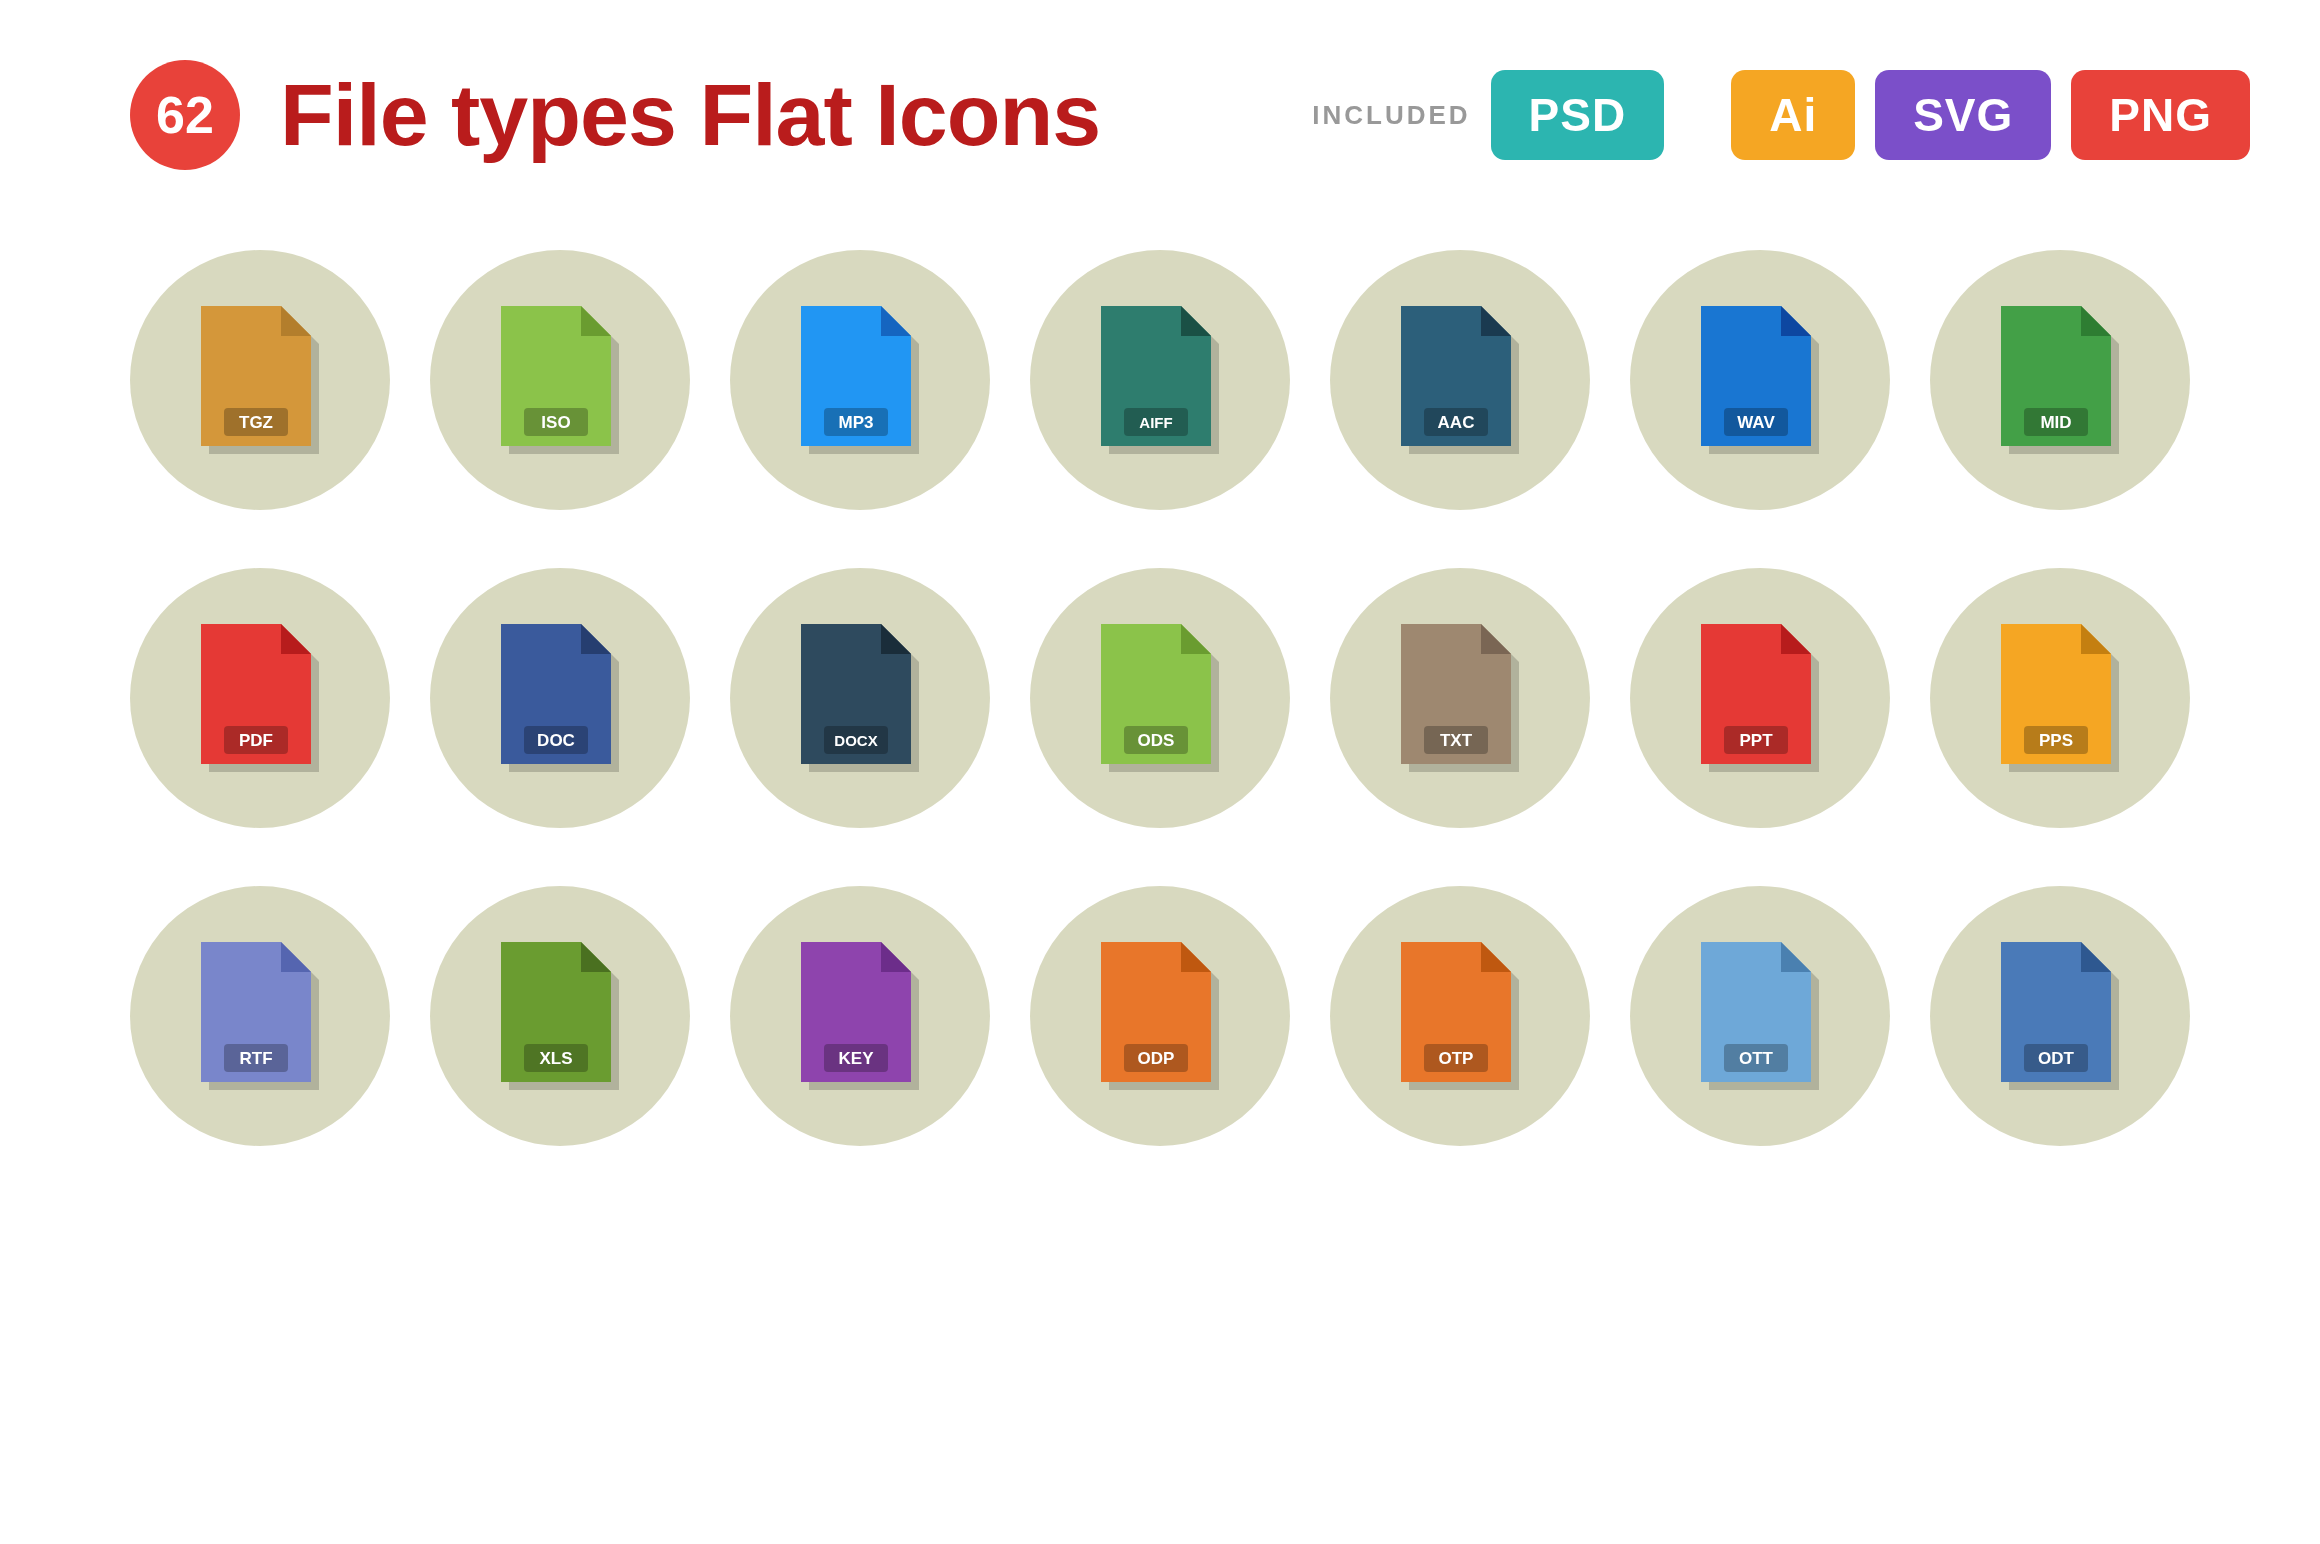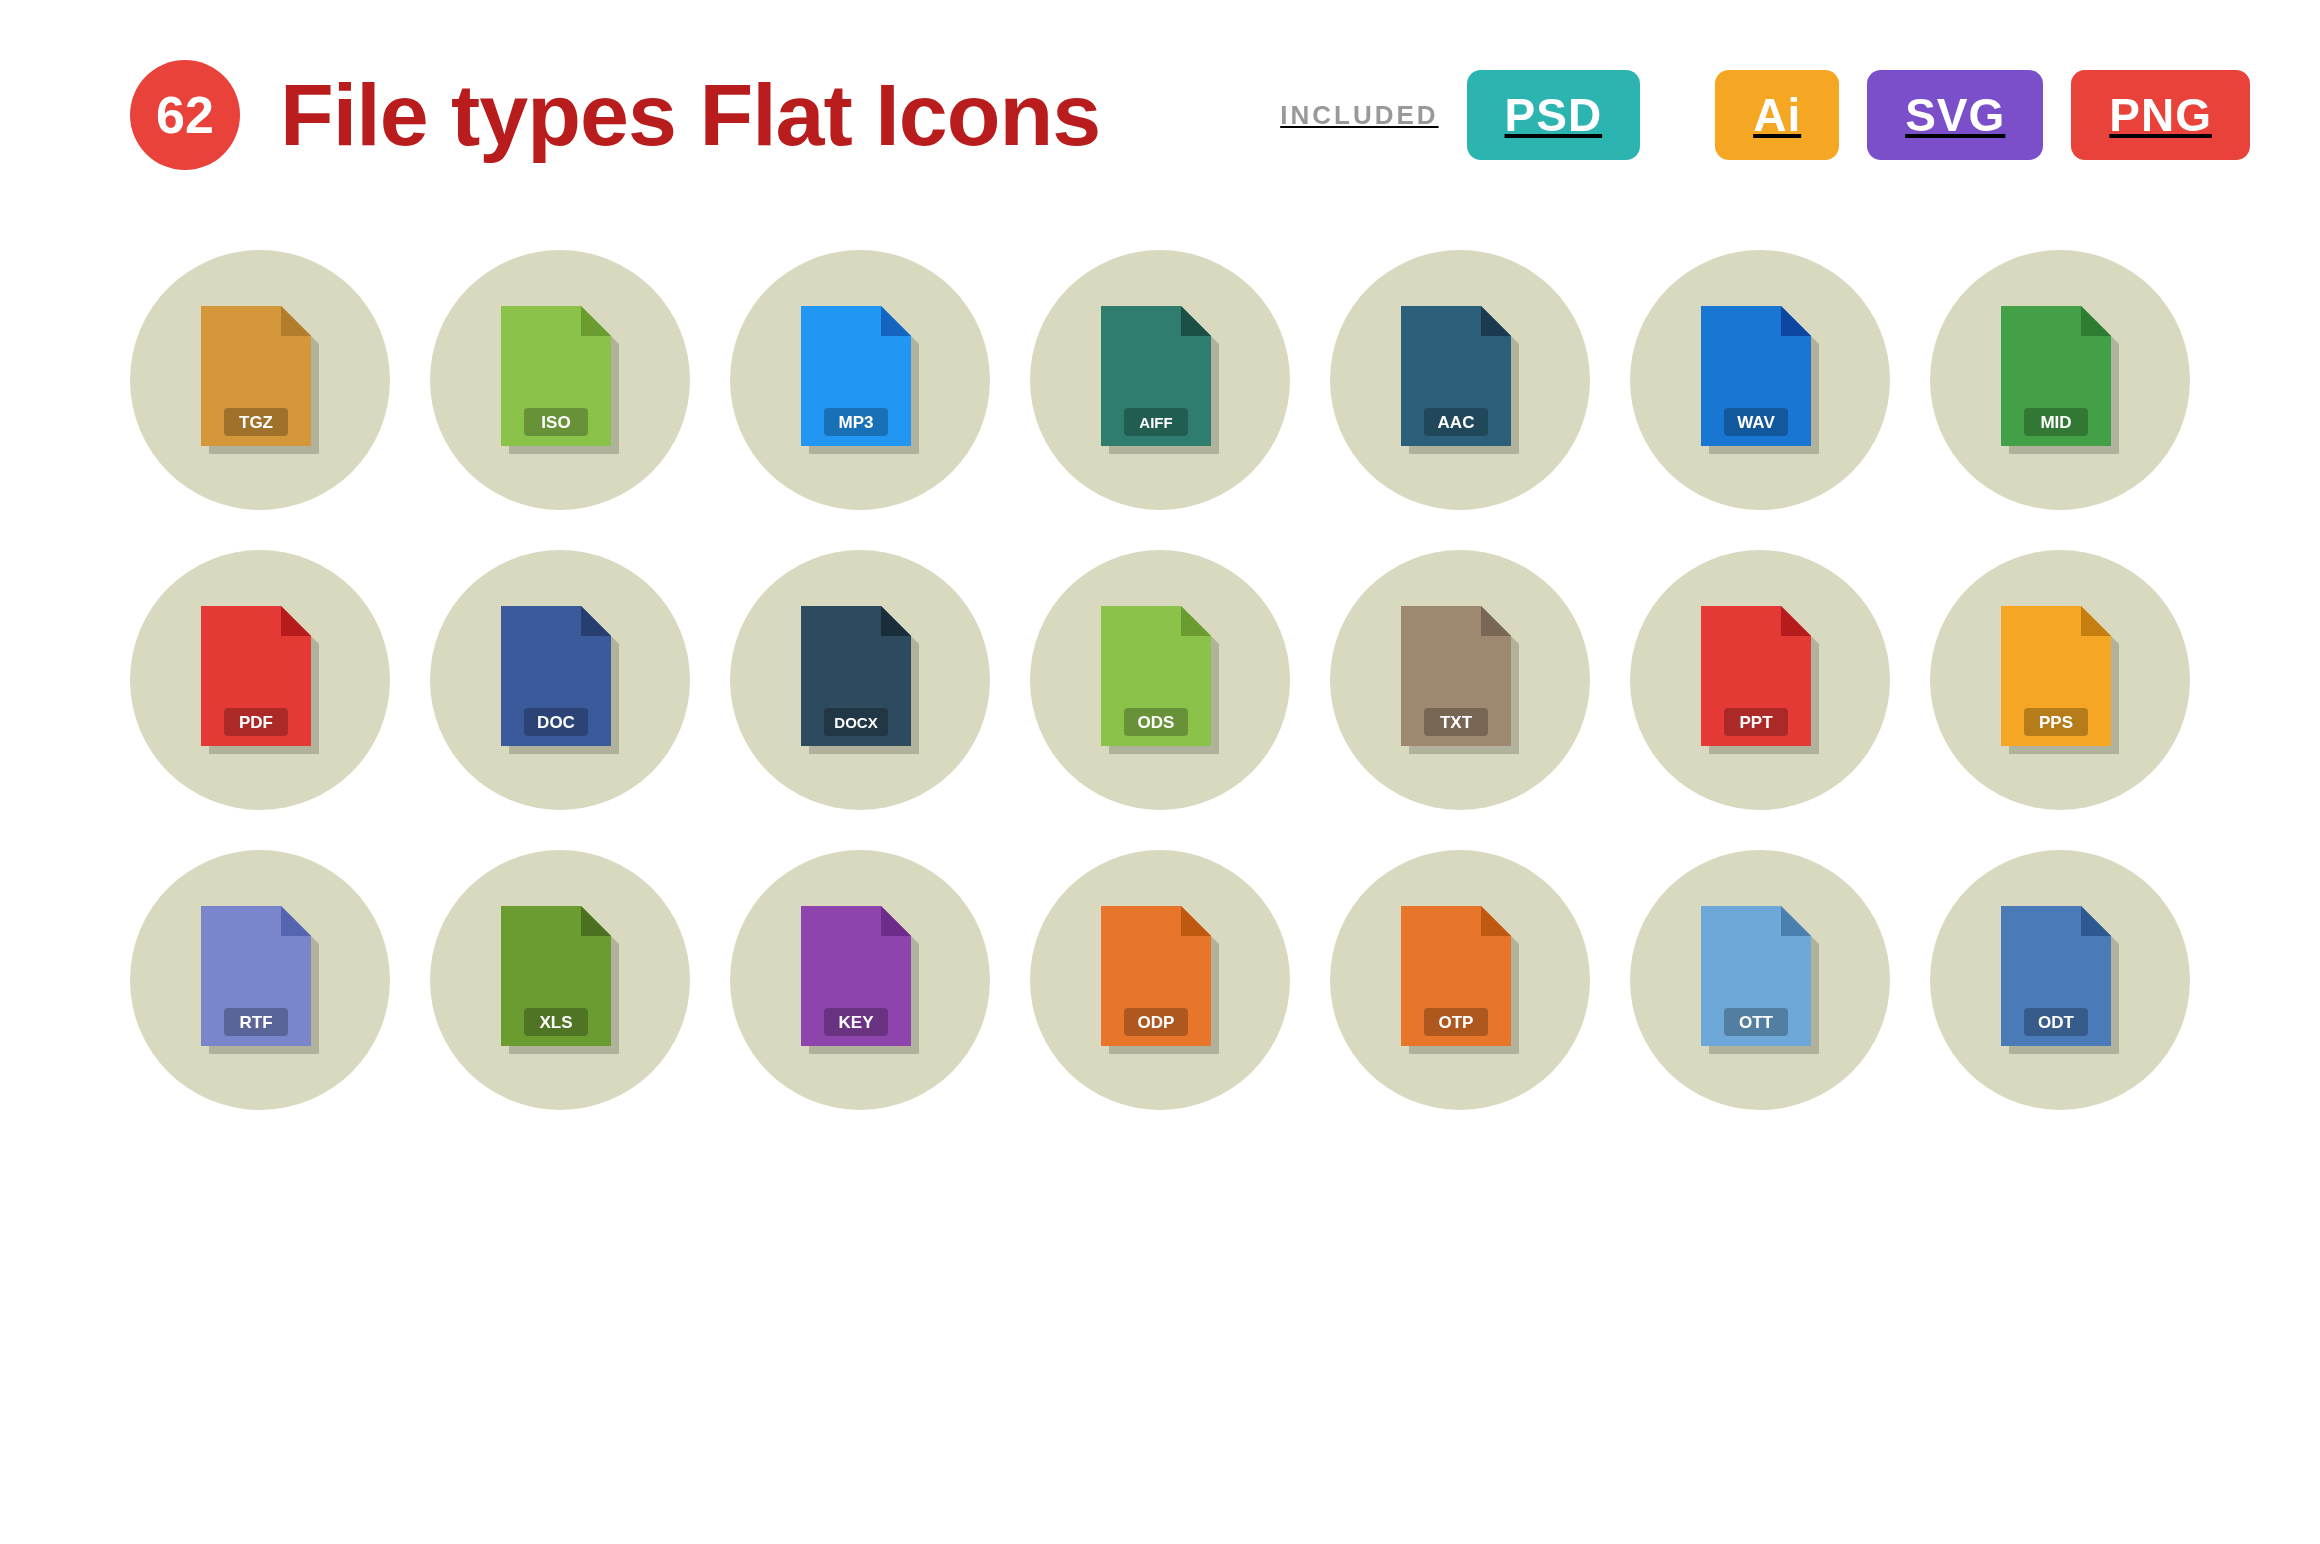--- a/index.html
+++ b/index.html
@@ -36,22 +36,21 @@
       color: #b91c1c;
       font-size: 88px;
       font-weight: 700;
       letter-spacing: -1px;
     }
 
     .included-section {
       margin-left: auto;
       display: flex;
       align-items: center;
-      gap: 28px;
-      text-decoration: underline;
+      gap: 20px;
     }
 
     .included-label {
       color: #999;
       font-size: 26px;
       font-weight: 600;
       letter-spacing: 3px;
       text-transform: uppercase;
     }
 
@@ -65,21 +64,21 @@
     }
 
     .badge-psd { background: #2cb5b0; }
     .badge-ai  { background: #f5a623; margin-left: 47px; }
     .badge-svg { background: #7b4fc9; }
     .badge-png { background: #e8423a; }
 
     .icons-grid {
       display: flex;
       flex-direction: column;
-      gap: 40px;
+      gap: 58px;
       padding: 40px 130px 80px 130px;
     }
 
     .icons-row {
       display: flex;
       gap: 40px;
       justify-content: flex-start;
     }
 
     .icon-circle {

